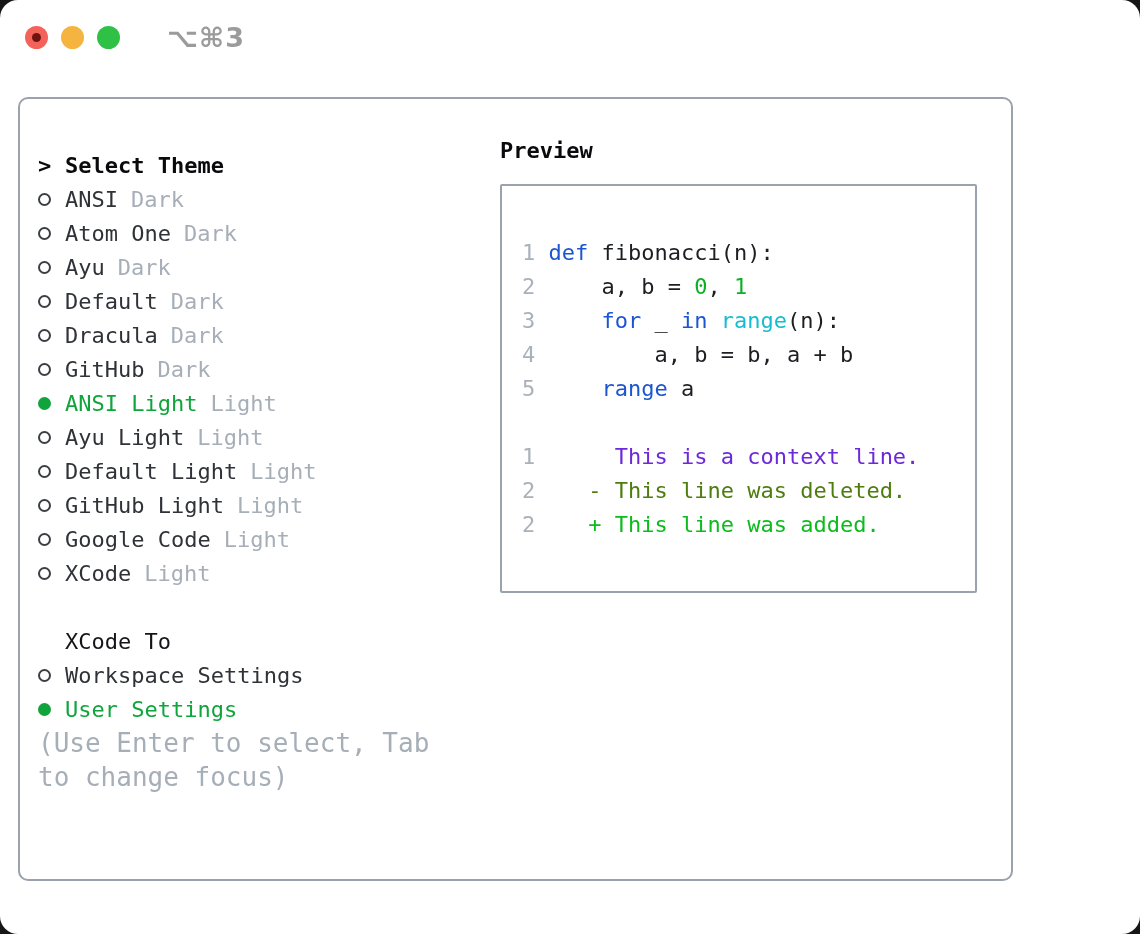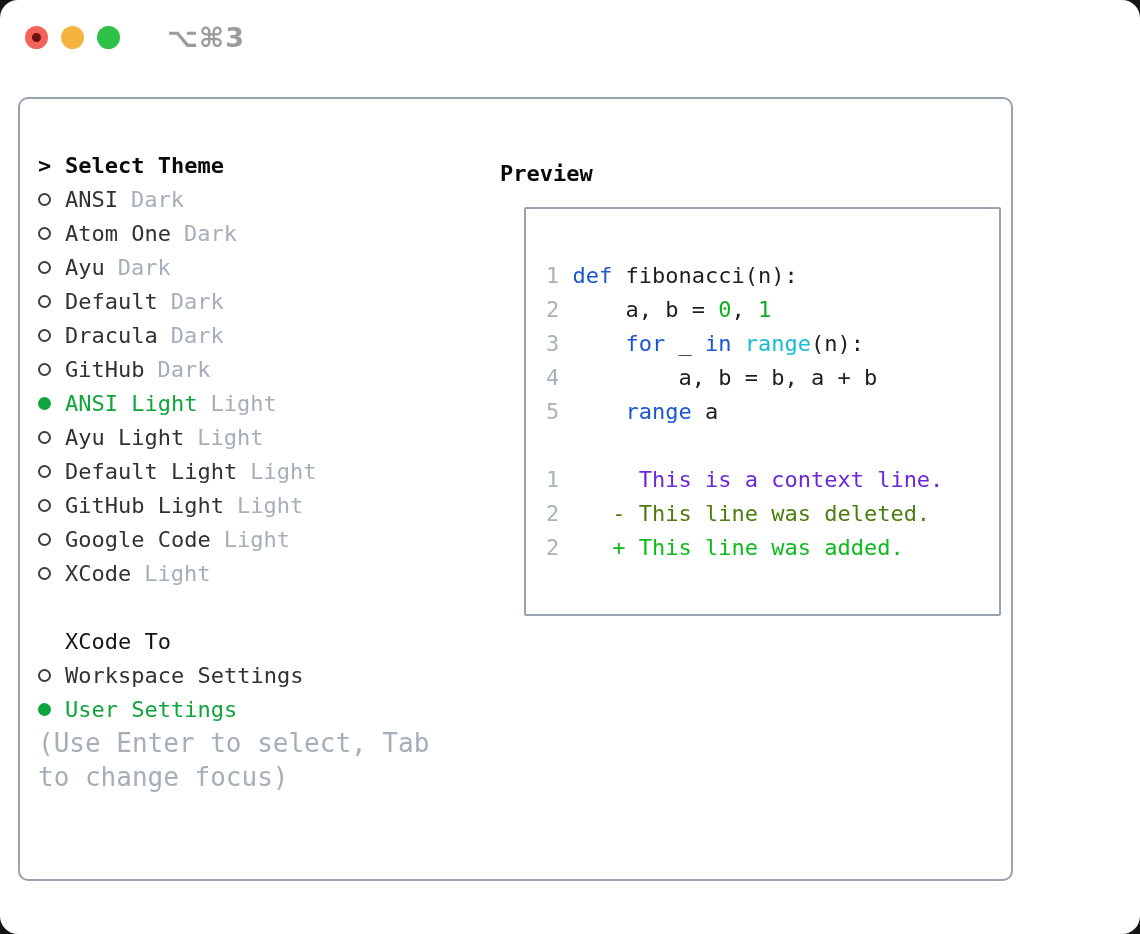--- a/index.html
+++ b/index.html
@@ -16,39 +16,39 @@
   .tl.yellow { left:61px; background:#f4b43f; }
   .tl.green  { left:97px; background:#2fc146; }
   .tl .dot   { width:9px; height:9px; border-radius:50%; background:#6e1410; }
   .win-title { position:absolute; left:167px; top:22px; font-family:"DejaVu Sans",sans-serif; font-size:27px; font-weight:600; color:#9b9b9b; letter-spacing:1px; }
 
   
   .panel { position:absolute; left:18px; top:97px; width:995px; height:784px;
            border:2px solid #9aa2ad; border-radius:10px; background:#fff; }
 
   .left-col  { position:absolute; left:18px; top:49px; width:450px; }
-  .right-col { position:absolute; left:480px; top:57px; width:500px; }
+  .right-col { position:absolute; left:480px; top:34px; width:500px; }
 
   .row { display:flex; align-items:center; height:34px; font-size:22px; }
   .gap { height:34px; }
   .caret { width:27px; font-weight:bold; color:#0a0a0c; }
   .hdr   { font-weight:bold; color:#0a0a0c; }
   .bullet-space { width:27px; }
   .apply-hdr { color:#141519; }
 
   .radio { width:13px; height:13px; border:2px solid #3b3e44; border-radius:50%; margin-right:14px; flex:0 0 13px; }
   .radio.on { border-color:#10a53c; background:#10a53c; }
   .name { color:#2f3237; }
   .name.sel { color:#10a53c; }
   .tag { color:#a6aeb8; margin-left:13px; }
 
   .hint { width:400px; font-size:26px; line-height:34px; color:#a6aeb8; }
 
   
-  .preview-box { margin-top:17px; margin-left:24px; width:477px; height:409px;
+  .preview-box { margin-top:17px; margin-left:0; width:477px; height:409px;
                  border:2px solid #9aa2ad; border-radius:2px; background:#fff;
                  padding:50px 10px 0 20px; overflow:hidden; }
   .cline { white-space:pre; height:34px; line-height:34px; font-size:22px; color:#1c1e22; }
   .ln    { color:#a9b1bb; }
   .kw    { color:#1b56d0; }
   .cyan  { color:#16bcd1; }
   .num   { color:#0faf24; }
   .plain { color:#1c1e22; }
   .ctx   { color:#6d28d9; }
   .del   { color:#4d7c0f; }

